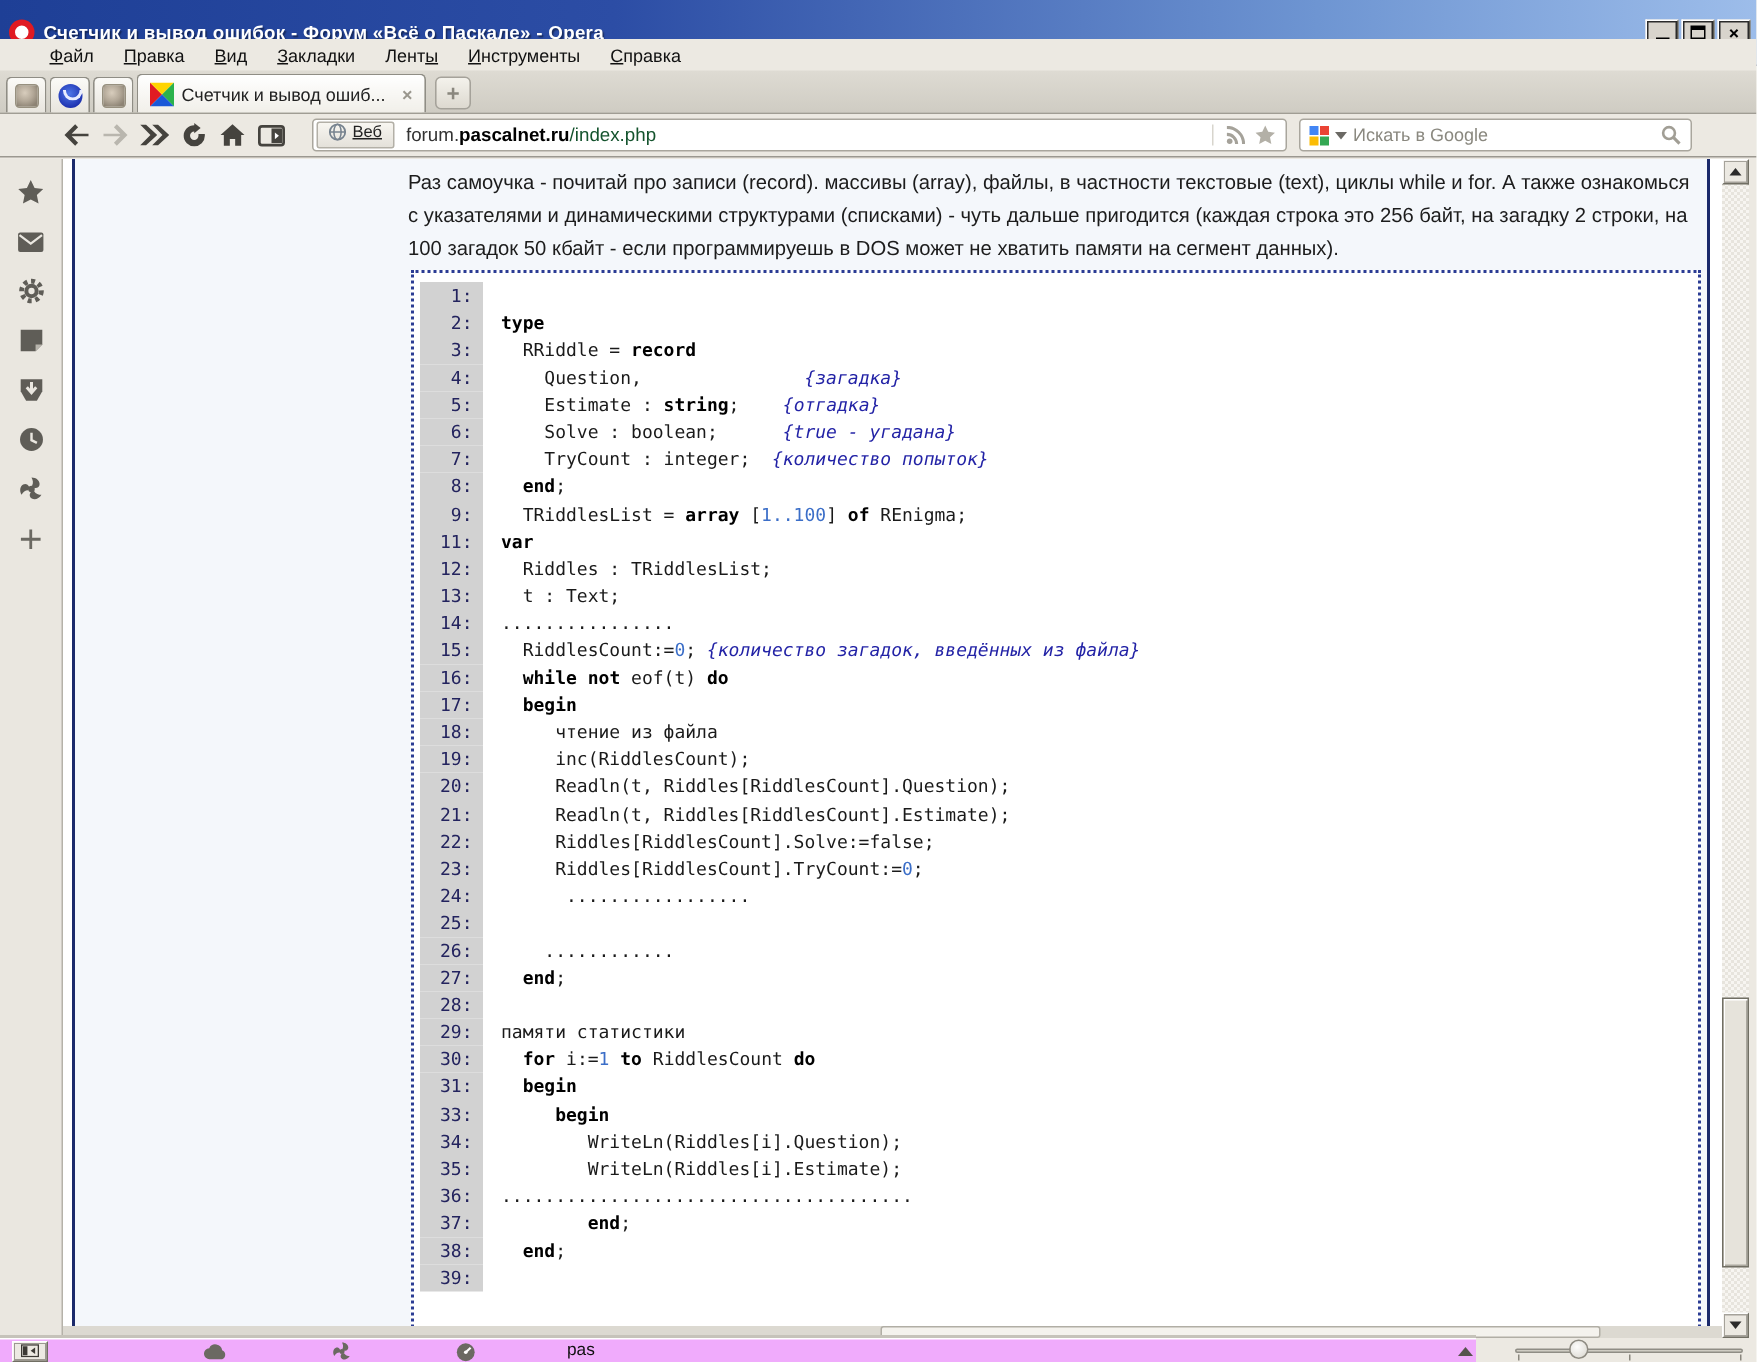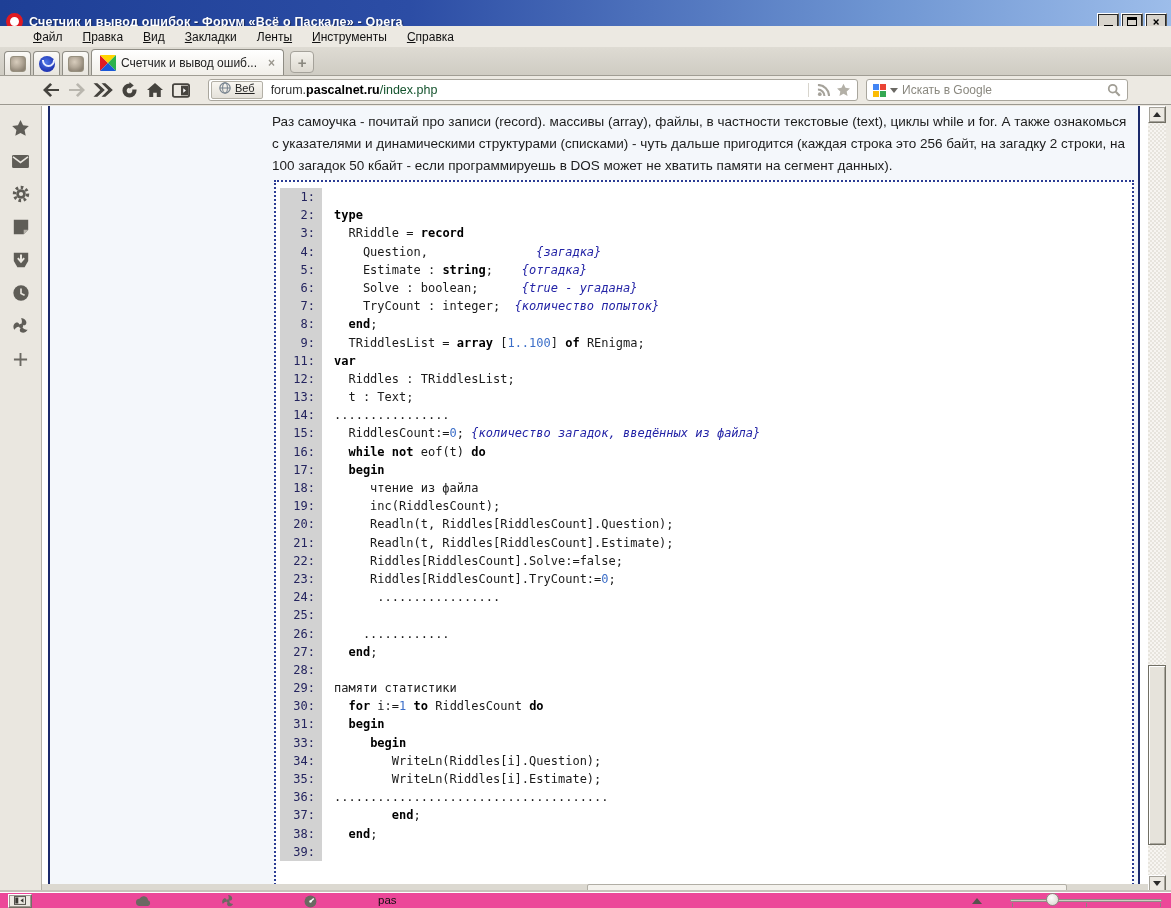--- a/index.html
+++ b/index.html
@@ -105,21 +105,21 @@
     display:flex; align-items:center; justify-content:center; }
   .tri-up { width:0;height:0;border-left:4px solid transparent;border-right:4px solid transparent;border-bottom:5px solid #2b2b2b; }
   .tri-dn { width:0;height:0;border-left:4px solid transparent;border-right:4px solid transparent;border-top:5px solid #2b2b2b; }
   .vthumb { position:absolute; left:0; top:559px; width:18px; height:180px; background:#e6e3db;
     border:1px solid #716f64; box-shadow:inset 1px 1px 0 #fff, inset -1px -1px 0 #aaa79e; }
   .hscroll { position:absolute; left:42px; top:884px; width:1106px; height:8px; background:#dcd9d1; }
   .hthumb { position:absolute; left:545px; top:0; width:480px; height:8px; background:#f4f2ed;
     border:1px solid #b1aea5; border-radius:2px; }
 
   
-  .statusbar { position:absolute; left:0; top:892px; width:1171px; height:16px; background:#ec4899;
+  .statusbar { position:absolute; left:0; top:892px; width:984px; height:16px; background:#f0abfc;
     border-top:1px solid #fff; box-shadow:0 -2px 0 #c6c3ba; display:flex; align-items:center;text-decoration:underline; }
   .panel-toggle { width:24px; height:14px; margin-left:8px; background:#ece9e2; border:1px solid;
     border-color:#fff #716f64 #716f64 #fff; box-shadow:0 0 0 1px #9b9890 inset;
     display:flex; align-items:center; justify-content:center; }
   .status-ico { position:absolute; top:1px; width:20px; height:14px; display:flex; align-items:center; justify-content:center; }
   .status-label { position:absolute; left:378px; top:1px; font-size:11.5px; color:#111; }
   .zoom-tri { position:absolute; left:972px; top:5px; width:0; height:0;
     border-left:5px solid transparent; border-right:5px solid transparent; border-bottom:6px solid #55534d; }
   .zoom-track { position:absolute; left:1010px; top:6px; width:152px; height:3px;
     background:#cfccc3; border:1px solid #8f8d85; border-radius:2px; }

